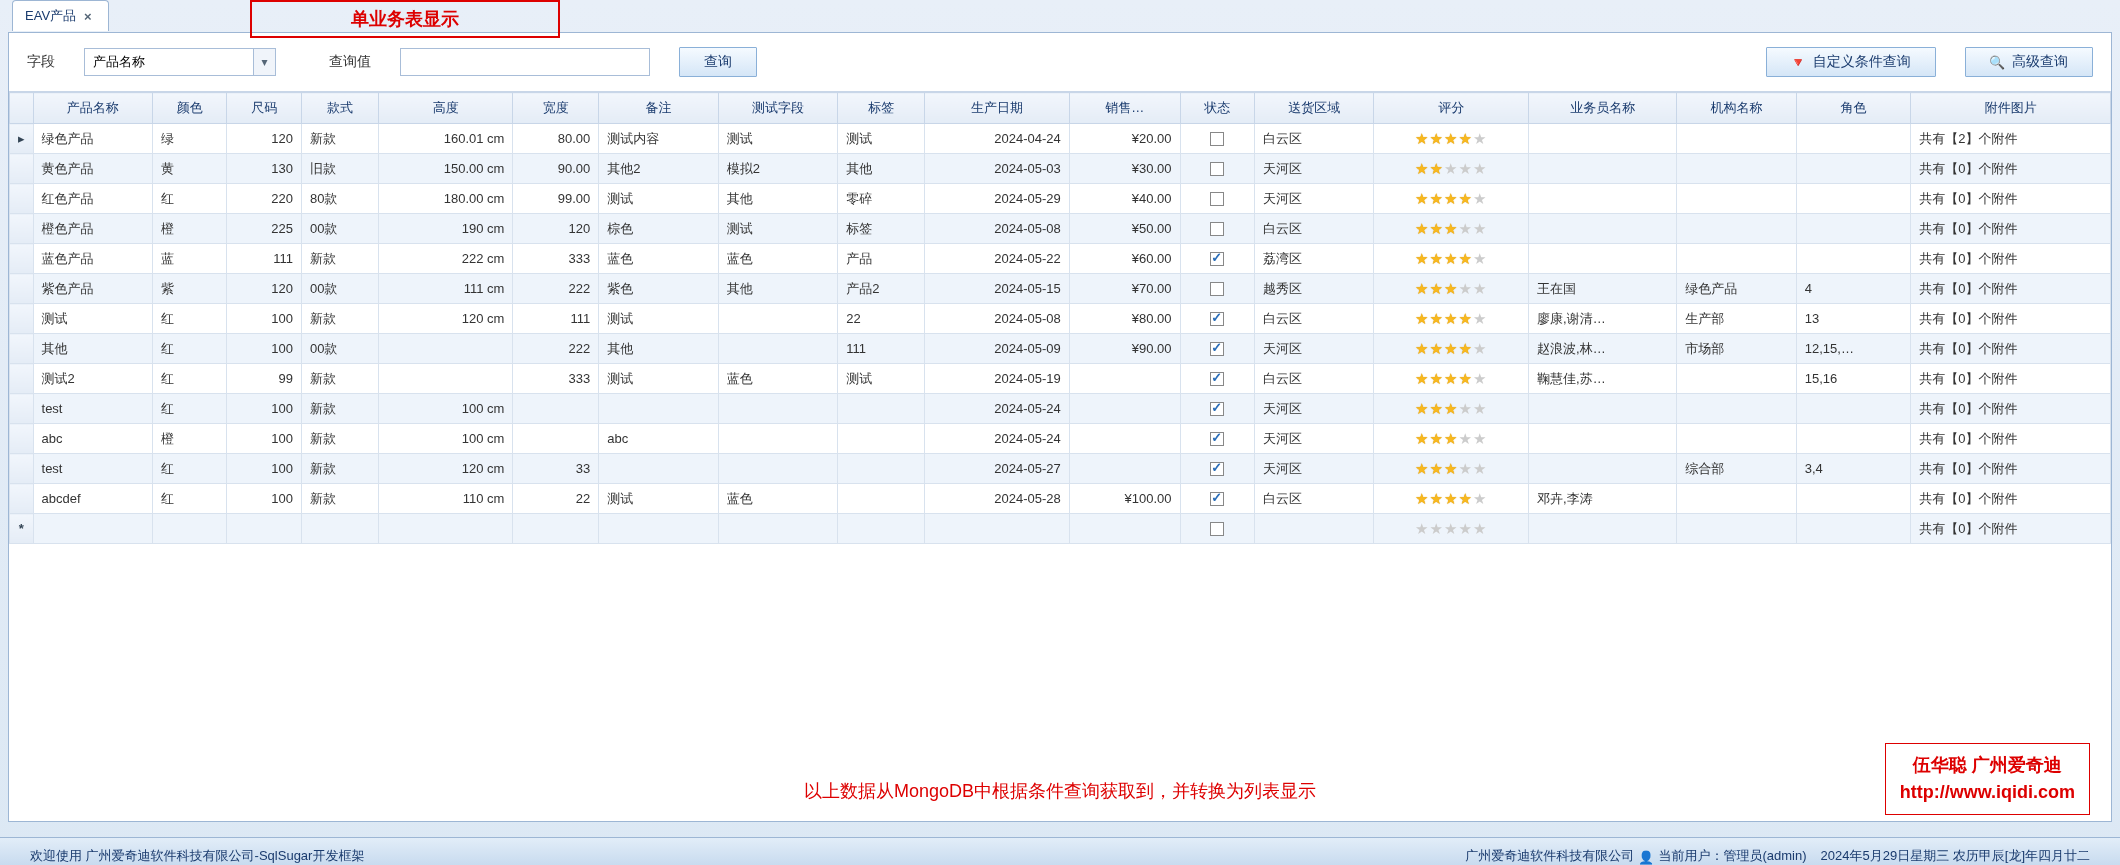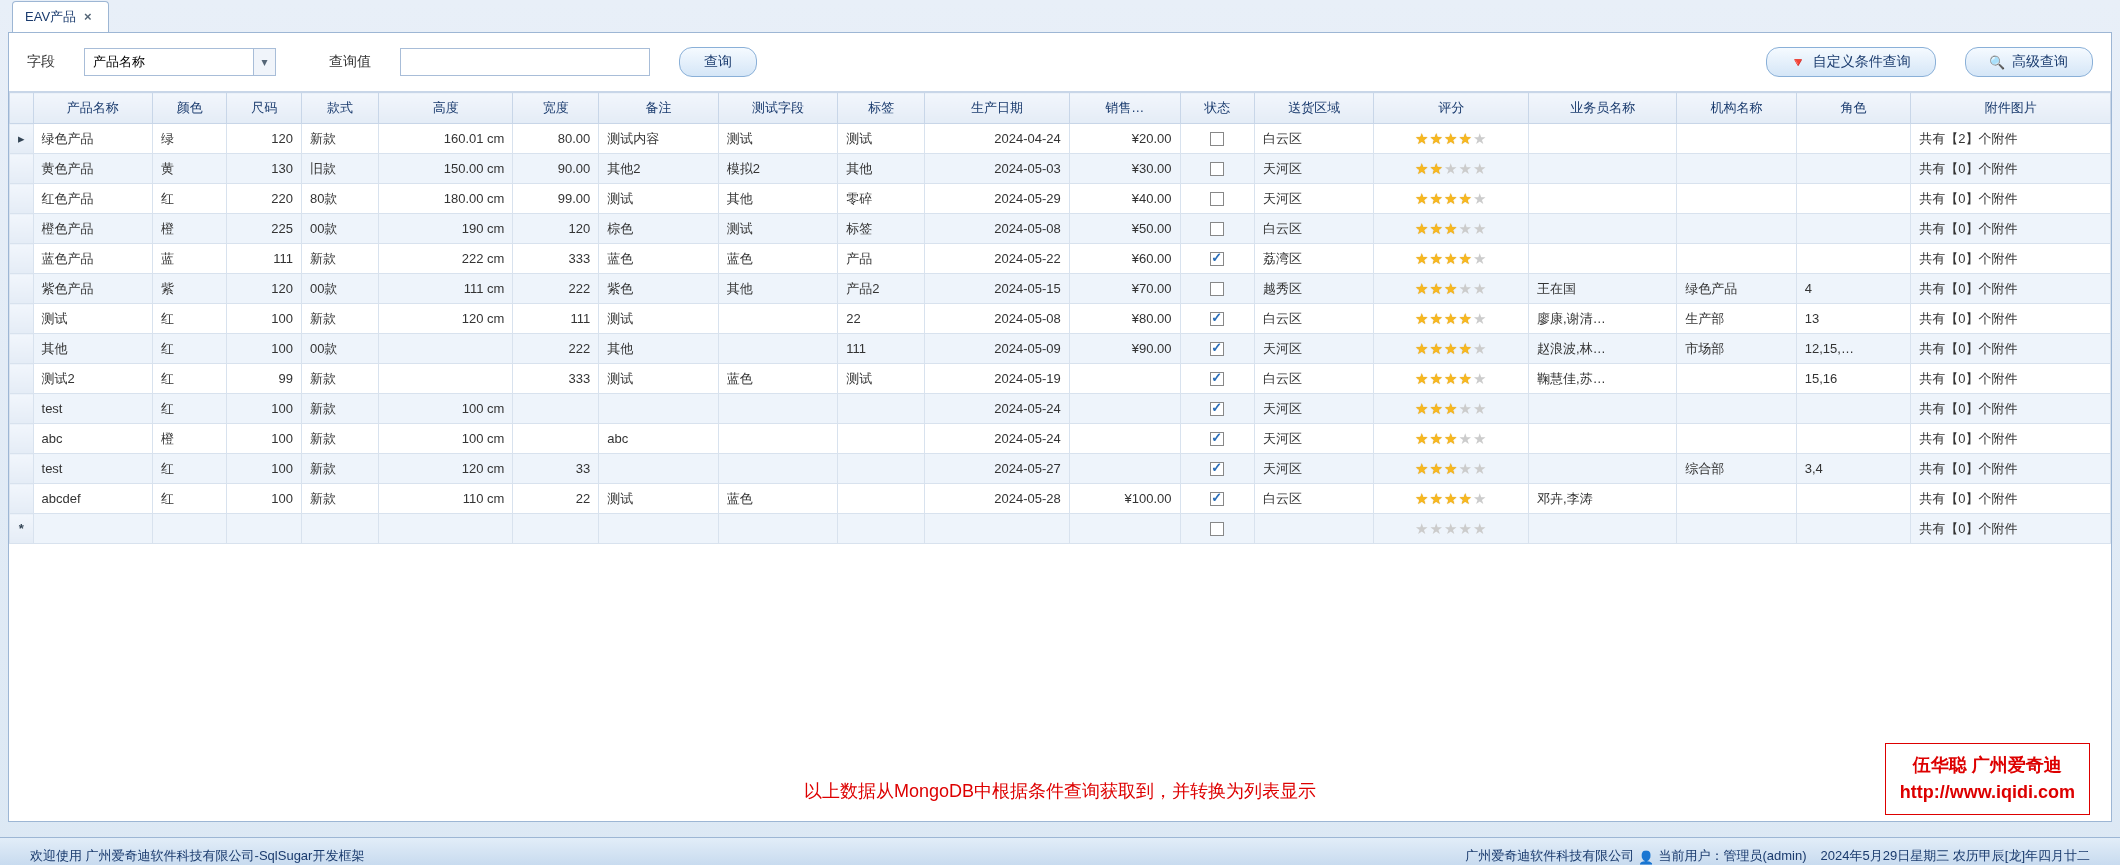--- a/index.html
+++ b/index.html
@@ -1,28 +1,28 @@
 <!DOCTYPE html>
 <html><head>
 <meta charset="utf-8">
 <style>
 * { box-sizing: border-box; margin: 0; padding: 0; font-family: "Microsoft YaHei", Arial, sans-serif; }
 body { background: linear-gradient(#e8eff8, #dce8f4); font-size: 12px; color: #333; width: 2120px; height: 865px; overflow: hidden; position: relative; }
-.tab-bar { height: 32px; display: flex; align-items: center; padding-left: 12px; position: relative; }
+.tab-bar { height: 32px; display: flex; align-items: flex-start; padding-left: 12px; position: relative; }
 .tab { background: #fff; border: 1px solid #9db6d4; border-bottom: none; padding: 6px 16px 6px 12px; border-radius: 4px 4px 0 0; display: flex; align-items: center; gap: 8px; font-size: 13px; color: #1a3b6e; }
 .tab .close-x { color: #567; font-weight: bold; cursor: pointer; }
 .red-box { position: absolute; left: 250px; top: 0; width: 310px; height: 38px; border: 2px solid #d00; display: flex; align-items: center; justify-content: center; color: #d00; font-size: 18px; font-weight: bold; }
 .content { background: #fff; margin: 0 8px; border: 1px solid #9db6d4; height: 790px; display: flex; flex-direction: column; }
 .toolbar { padding: 14px 18px; display: flex; align-items: center; gap: 29px; border-bottom: 1px solid #c8d6e8; }
 .toolbar label { font-size: 14px; color: #333; }
 .combo { display: flex; align-items: center; }
 .combo input { width: 170px; height: 28px; border: 1px solid #a8bdd8; padding: 0 8px; font-size: 13px; }
 .combo .arrow { width: 22px; height: 28px; border: 1px solid #a8bdd8; border-left: none; background: #f0f4fa; display: flex; align-items: center; justify-content: center; color: #567; cursor: pointer; }
 .text-input { width: 250px; height: 28px; border: 1px solid #a8bdd8; padding: 0 8px; }
-.btn { height: 30px; padding: 0 24px; border: 1px solid #8ab0d8; border-radius: 13px; background: linear-gradient(#f5faff, #d5e6f7); color: #1a3b6e; font-size: 14px; cursor: pointer; display: flex; align-items: center; gap: 6px; }
+.btn { height: 30px; padding: 0 24px; border: 1px solid #8ab0d8; border-radius: 1px; background: linear-gradient(#f5faff, #d5e6f7); color: #1a3b6e; font-size: 14px; cursor: pointer; display: flex; align-items: center; gap: 6px; }
 .spacer { flex: 1; }
 .icon-funnel::before { content: "🔻"; font-size: 13px; color: #3a7abd; }
 .icon-binoc::before { content: "🔍"; font-size: 13px; }
 .grid-wrap { flex: 1; overflow: auto; padding: 0; }
 table { border-collapse: collapse; width: 100%; font-size: 13px; }
 th { background: linear-gradient(#f2f6fc, #e4ecf6); border: 1px solid #c8d6e8; padding: 6px 8px; text-align: center; color: #1a3b6e; font-weight: normal; height: 30px; white-space: nowrap; }
 td { border: 1px solid #d8e2ee; padding: 4px 8px; height: 30px; white-space: nowrap; }
 tr:nth-child(odd) td { background: #fff; }
 tr:nth-child(even) td { background: #eef4fb; }
 td.num { text-align: right; }
@@ -42,20 +42,23 @@
 .user-icon::before { content: "👤"; margin: 0 4px; }
 </style>
 </head>
 <body>
 
 <div class="tab-bar">
   <div class="tab">
     <span>EAV产品</span>
     <span class="close-x">×</span>
   </div>
+  <div class="red-box">
+    <span>单业务表显示</span>
+  </div>
 </div>
 
 <div class="content">
   <div class="toolbar">
     <label>字段</label>
     <div class="combo">
       <input type="text" value="产品名称" style="">
       <span class="arrow">▾</span>
     </div>
     <label style="margin-left:24px">查询值</label>

